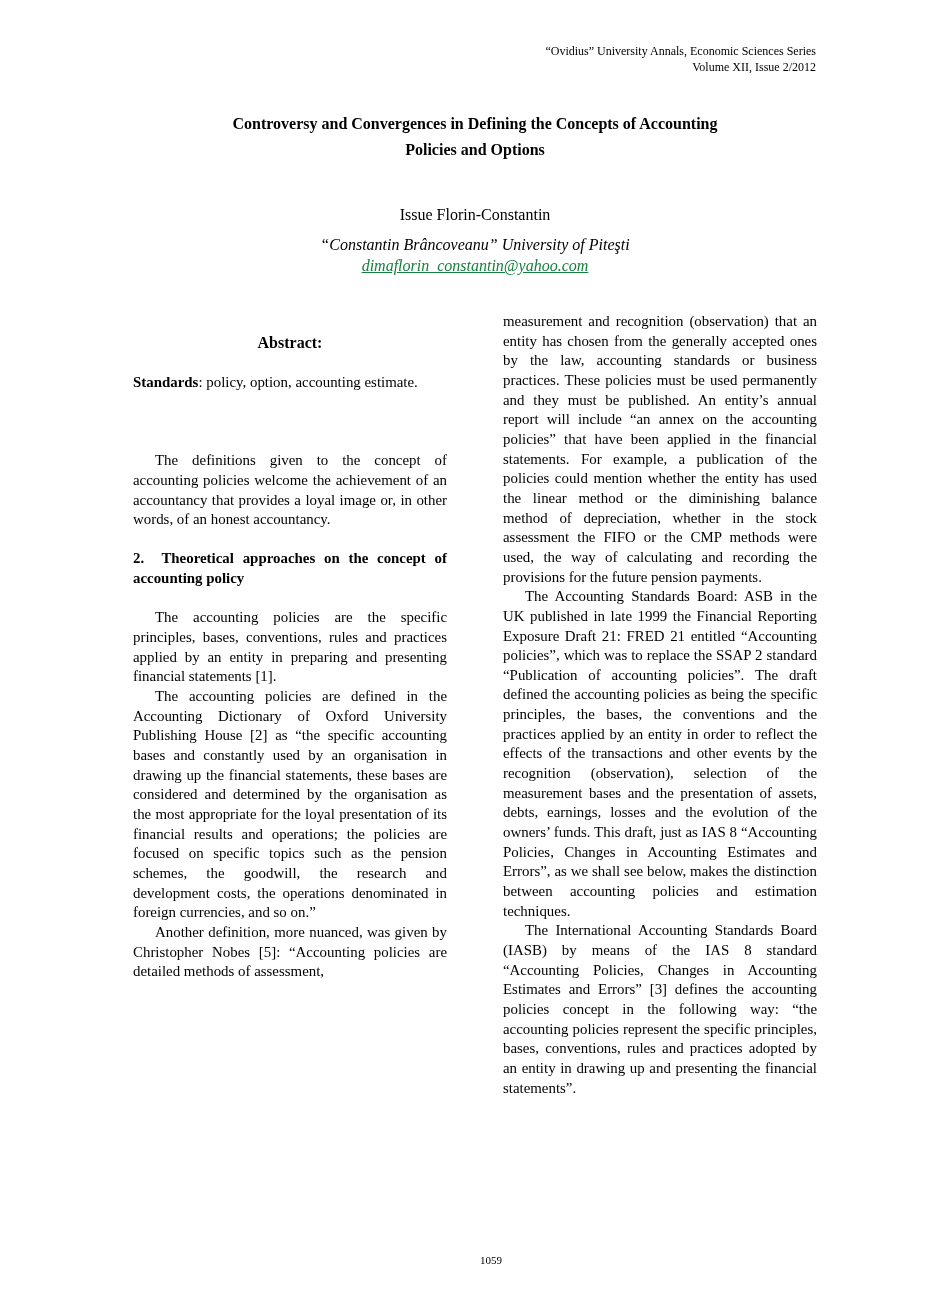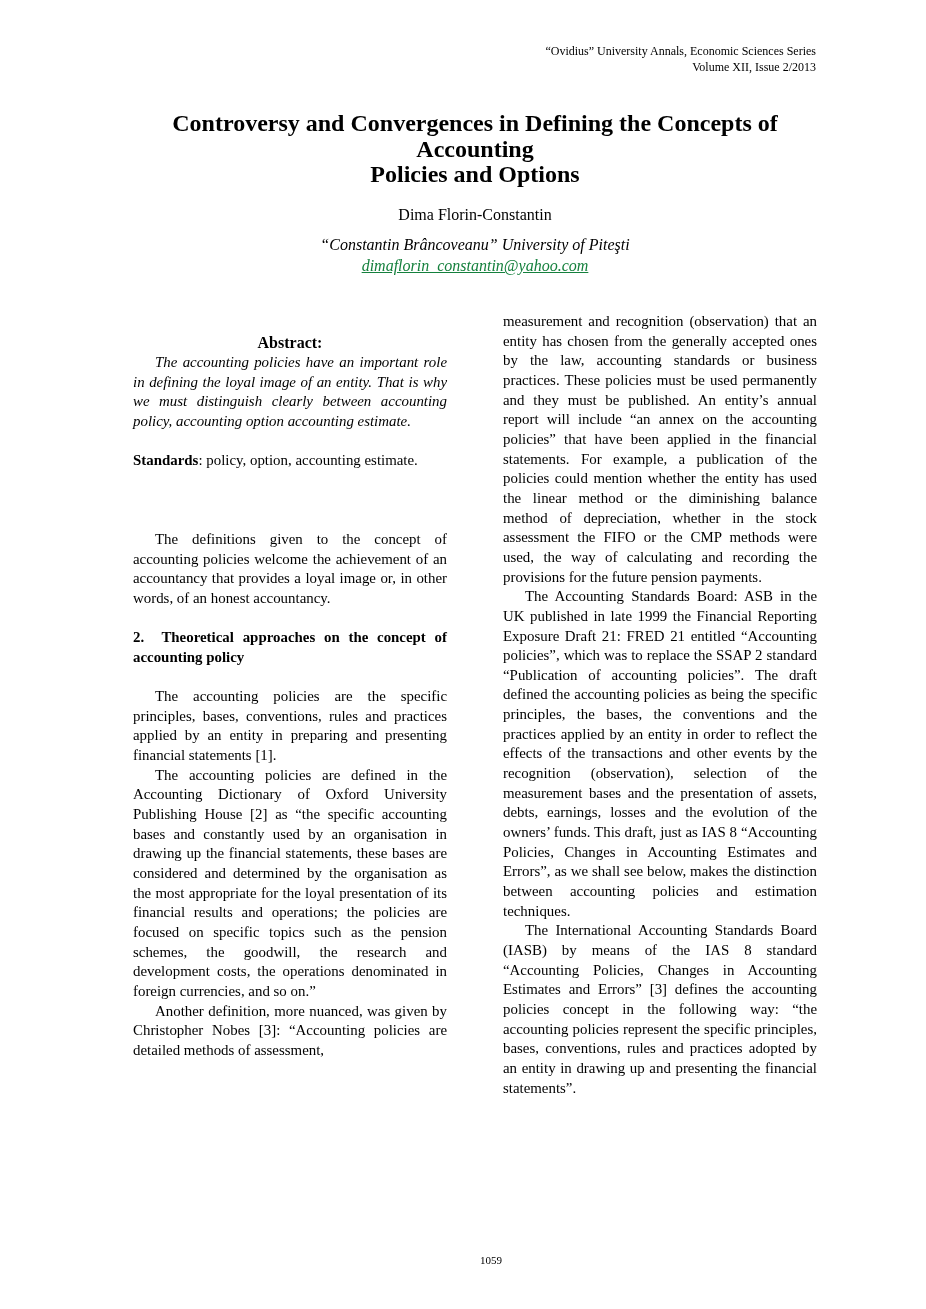--- a/index.html
+++ b/index.html
@@ -7,21 +7,21 @@
     width: 926px; height: 1309px; position: relative; overflow: hidden;
     font-family: "Liberation Serif", "DejaVu Serif", serif;
     color: #000;
   }
   .running-header {
     position: absolute; right: 110px; top: 44px;
     text-align: right; font-size: 12px; line-height: 15.5px;
   }
   .title {
     position: absolute; left: 120px; width: 710px; top: 111px;
-    text-align: center; font-weight: bold; font-size: 24px; line-height: 25.5px;
+    text-align: center; font-weight: bold; font-size: 16px; line-height: 25.5px;
     margin: 0;
   }
   .authors {
     position: absolute; left: 200px; width: 550px; top: 204px;
     text-align: center; font-size: 16px; line-height: 21.5px;
   }
   .authors .affil { font-style: italic; margin-top: 8px; }
   .authors .email { font-style: italic; color: #15803d; text-decoration: underline; }
   .col {
     position: absolute; width: 314px;
@@ -41,49 +41,48 @@
     position: absolute; left: 0; width: 926px; top: 1254px;
     text-align: center; font-size: 11px; padding-left: 28px;
   }
   .last-left { text-align-last: left; }
 </style>
 </head>
 <body>
 
 <div class="running-header">
   <div>“Ovidius” University Annals, Economic Sciences Series</div>
-  <div>Volume XII, Issue 2/2013</div>
+  <div>Volume XII, Issue 2/2012</div>
 </div>
 
 <h1 class="title">
   <span>Controversy and Convergences in Defining the Concepts of Accounting</span><br>
   <span>Policies and Options</span>
 </h1>
 
 <div class="authors">
-  <div>Dima Florin-Constantin</div>
+  <div>Issue Florin-Constantin</div>
   <div class="affil">“Constantin Brâncoveanu” University of Piteşti</div>
   <div><a class="email">dimaflorin_constantin@yahoo.com</a></div>
 </div>
 
 <div class="col col-left">
   <p class="abstract-title">Abstract:</p>
-  <p class="abstract-text indent">The accounting policies have an important role in defining the loyal image of an entity. That is why we must distinguish clearly between accounting policy, accounting option accounting estimate.</p>
   <div class="gap"></div>
   <p class="last-left"><b>Standards</b><span>: policy, option, accounting estimate.</span></p>
   <div class="gap"></div>
   <div class="gap"></div>
   <div class="gap"></div>
   <p class="indent last-left">The definitions given to the concept of accounting policies welcome the achievement of an accountancy that provides a loyal image or, in other words, of an honest accountancy.</p>
   <div class="gap"></div>
   <p class="sec-heading last-left"><span>2.</span>&nbsp; <span>Theoretical approaches on the concept of accounting policy</span></p>
   <div class="gap"></div>
   <p class="indent last-left">The accounting policies are the specific principles, bases, conventions, rules and practices applied by an entity in preparing and presenting financial statements [1].</p>
   <p class="indent last-left">The accounting policies are defined in the Accounting Dictionary of Oxford University Publishing House [2] as “the specific accounting bases and constantly used by an organisation in drawing up the financial statements, these bases are considered and determined by the organisation as the most appropriate for the loyal presentation of its financial results and operations; the policies are focused on specific topics such as the pension schemes, the goodwill, the research and development costs, the operations denominated in foreign currencies, and so on.”</p>
-  <p class="indent">Another definition, more nuanced, was given by Christopher Nobes [3]: “Accounting policies are detailed methods of assessment,</p>
+  <p class="indent">Another definition, more nuanced, was given by Christopher Nobes [5]: “Accounting policies are detailed methods of assessment,</p>
 </div>
 
 <div class="col col-right">
   <p class="last-left">measurement and recognition (observation) that an entity has chosen from the generally accepted ones by the law, accounting standards or business practices. These policies must be used permanently and they must be published. An entity’s annual report will include “an annex on the accounting policies” that have been applied in the financial statements. For example, a publication of the policies could mention whether the entity has used the linear method or the diminishing balance method of depreciation, whether in the stock assessment the FIFO or the CMP methods were used, the way of calculating and recording the provisions for the future pension payments.</p>
   <p class="indent last-left">The Accounting Standards Board: ASB in the UK published in late 1999 the Financial Reporting Exposure Draft 21: FRED 21 entitled “Accounting policies”, which was to replace the SSAP 2 standard “Publication of accounting policies”. The draft defined the accounting policies as being the specific principles, the bases, the conventions and the practices applied by an entity in order to reflect the effects of the transactions and other events by the recognition (observation), selection of the measurement bases and the presentation of assets, debts, earnings, losses and the evolution of the owners’ funds. This draft, just as IAS 8 “Accounting Policies, Changes in Accounting Estimates and Errors”, as we shall see below, makes the distinction between accounting policies and estimation techniques.</p>
   <p class="indent last-left">The International Accounting Standards Board (IASB) by means of the IAS 8 standard “Accounting Policies, Changes in Accounting Estimates and Errors” [3] defines the accounting policies concept in the following way: “the accounting policies represent the specific principles, bases, conventions, rules and practices adopted by an entity in drawing up and presenting the financial statements”.</p>
 </div>
 
 <div class="page-number">1059</div>
 

